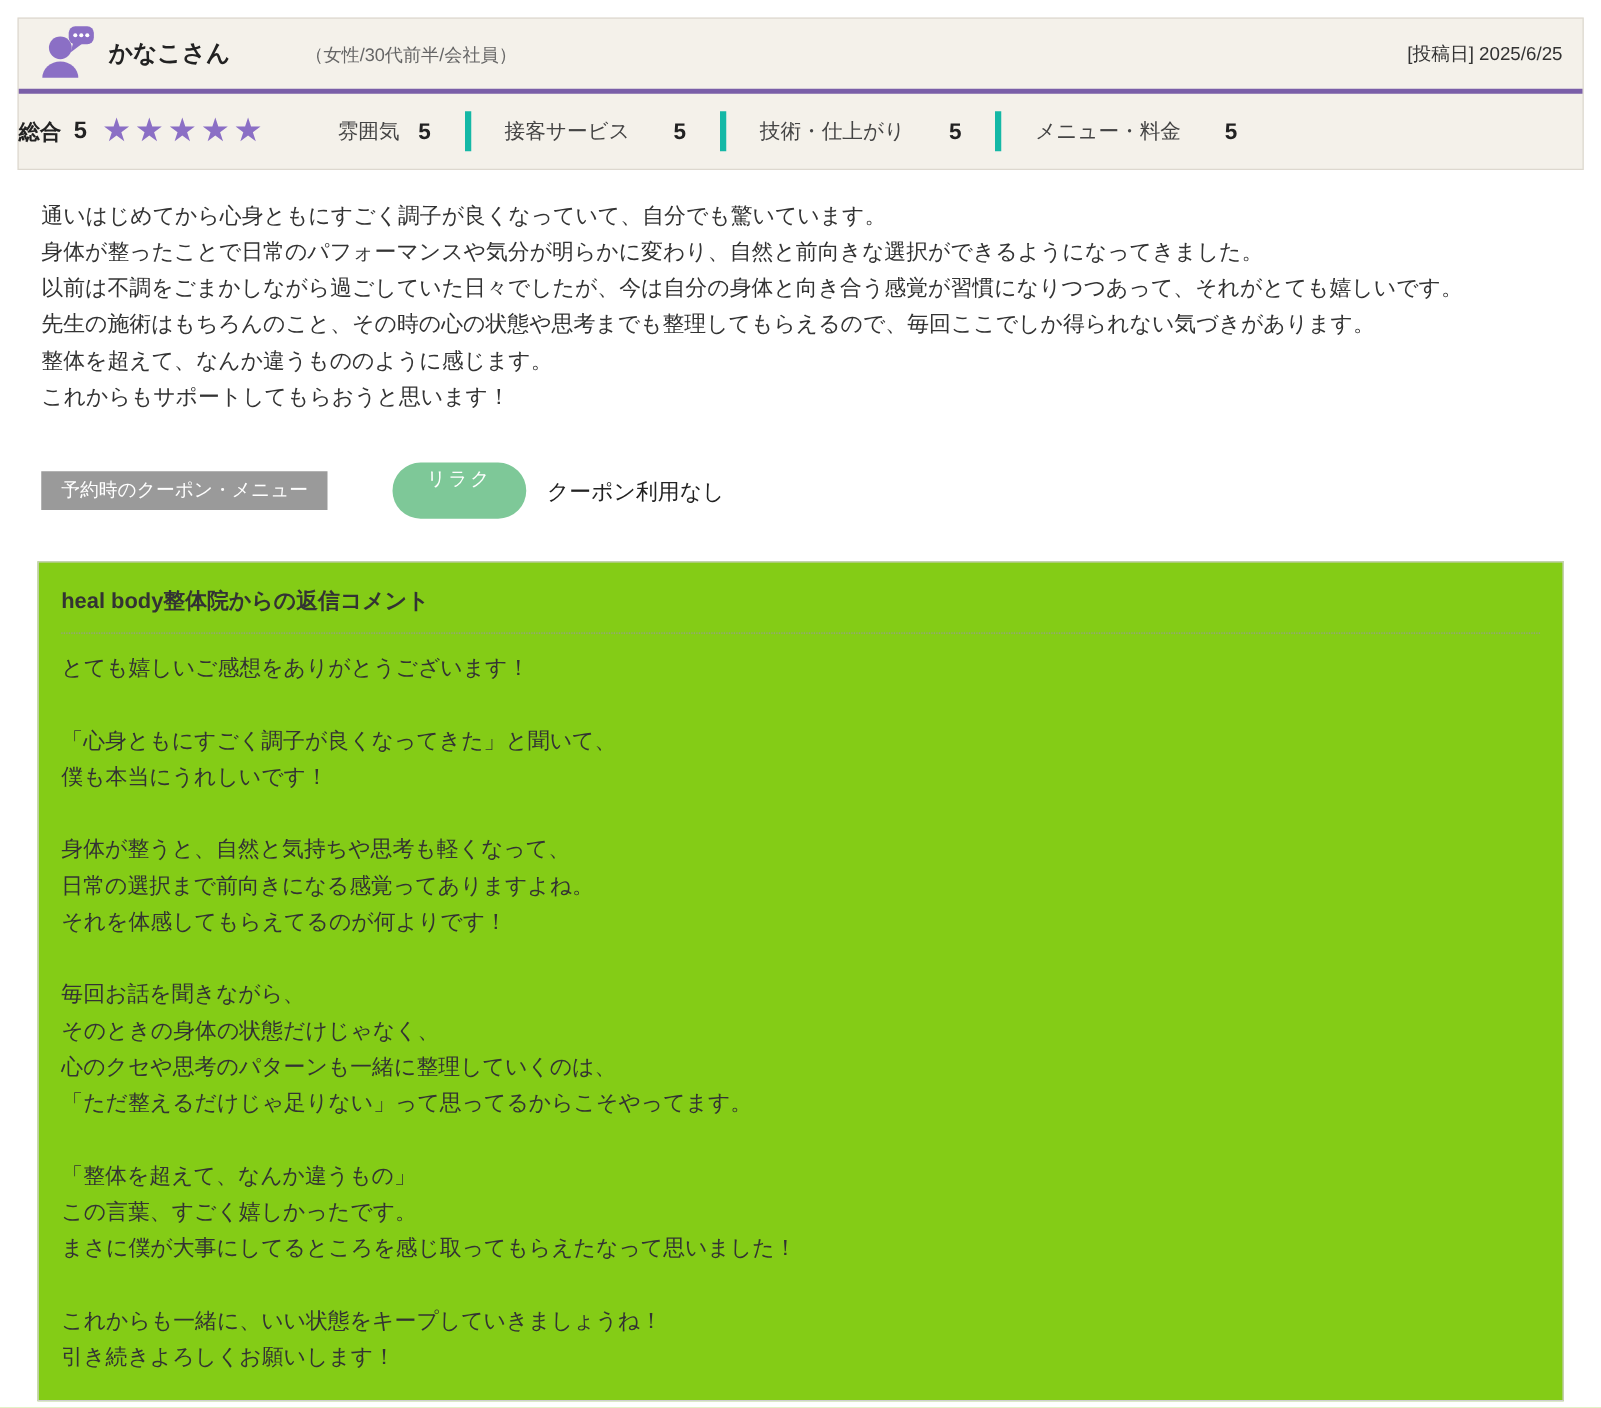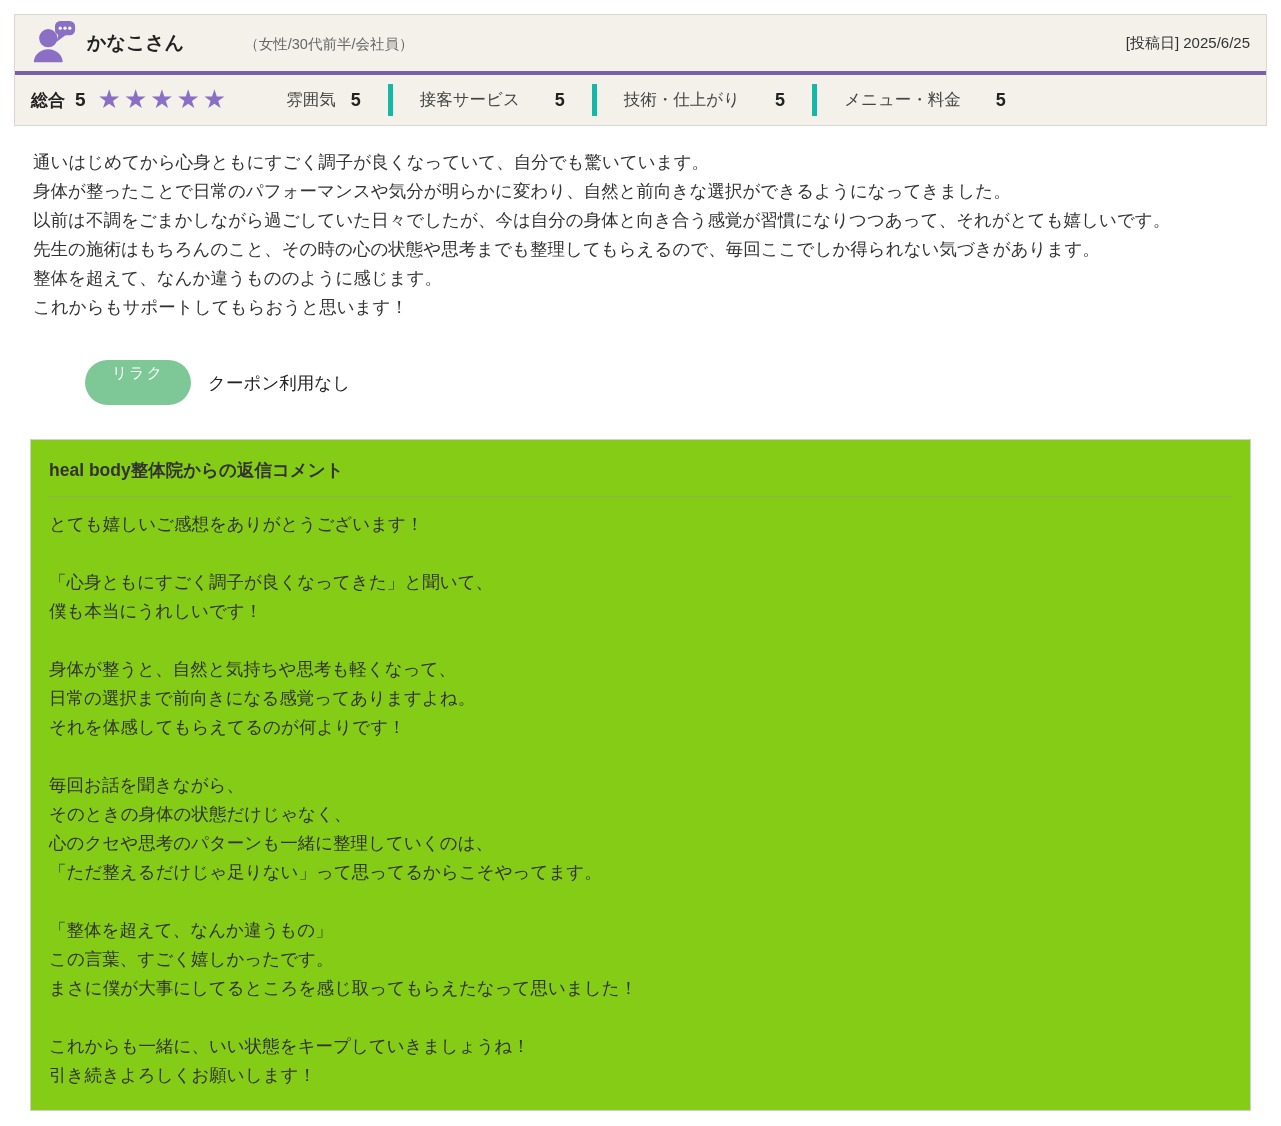--- a/index.html
+++ b/index.html
@@ -7,21 +7,21 @@
   body { height:1126px; overflow:hidden; color:#333; }
 
   
   .review-box { margin:14px 14px 0; border:1px solid #ddd8cf; background:#f4f1ea; }
   .header-row { display:flex; align-items:center; padding:8px 16px; height:60px; border-bottom:4px solid #7a5fa8; }
   .avatar { width:46px; height:46px; margin-right:10px; flex:0 0 auto; }
   .name { font-size:19px; font-weight:bold; color:#222; margin-right:12px; }
   .profile { font-size:14.5px; color:#666; padding-top:3px;margin-left:48px; }
   .post-date { margin-left:auto; font-size:15px; color:#333; }
 
-  .rating-row { display:flex; align-items:center; padding:9px 16px; height:50px; }
+  .rating-row { display:flex; align-items:center; padding:9px 0; height:60px; }
   .overall-group { display:flex; align-items:center; margin-right:30px; }
   .overall-label { font-weight:bold; font-size:17px; color:#222; }
   .overall-value { font-weight:bold; font-size:19px; color:#222; margin:0 12px 0 10px; }
   .stars { color:#8b6fc5; font-size:26px; letter-spacing:3px; line-height:1; padding-bottom:3px; }
   .rating-item { display:flex; align-items:center; height:32px; padding:0 27px; }
   .rating-item + .rating-item { border-left:5px solid #14b8a6;gap:20px; }
   .rating-label { font-size:16.5px; color:#444; margin-right:15px; }
   .rating-value { font-size:18px; font-weight:bold; color:#222; }
 
   
@@ -83,20 +83,21 @@
 </div>
 
 <div class="review-body">通いはじめてから心身ともにすごく調子が良くなっていて、自分でも驚いています。
 身体が整ったことで日常のパフォーマンスや気分が明らかに変わり、自然と前向きな選択ができるようになってきました。
 以前は不調をごまかしながら過ごしていた日々でしたが、今は自分の身体と向き合う感覚が習慣になりつつあって、それがとても嬉しいです。
 先生の施術はもちろんのこと、その時の心の状態や思考までも整理してもらえるので、毎回ここでしか得られない気づきがあります。
 整体を超えて、なんか違うもののように感じます。
 これからもサポートしてもらおうと思います！</div>
 
 <div class="coupon-row">
+  <span class="coupon-label">予約時のクーポン・メニュー</span>
   <span class="genre-tag">リラク</span>
   <span class="coupon-usage">クーポン利用なし</span>
 </div>
 
 <div class="reply-box">
   <div class="reply-title">heal body整体院からの返信コメント</div>
   <div class="reply-body">とても嬉しいご感想をありがとうございます！
 
 「心身ともにすごく調子が良くなってきた」と聞いて、
 僕も本当にうれしいです！

